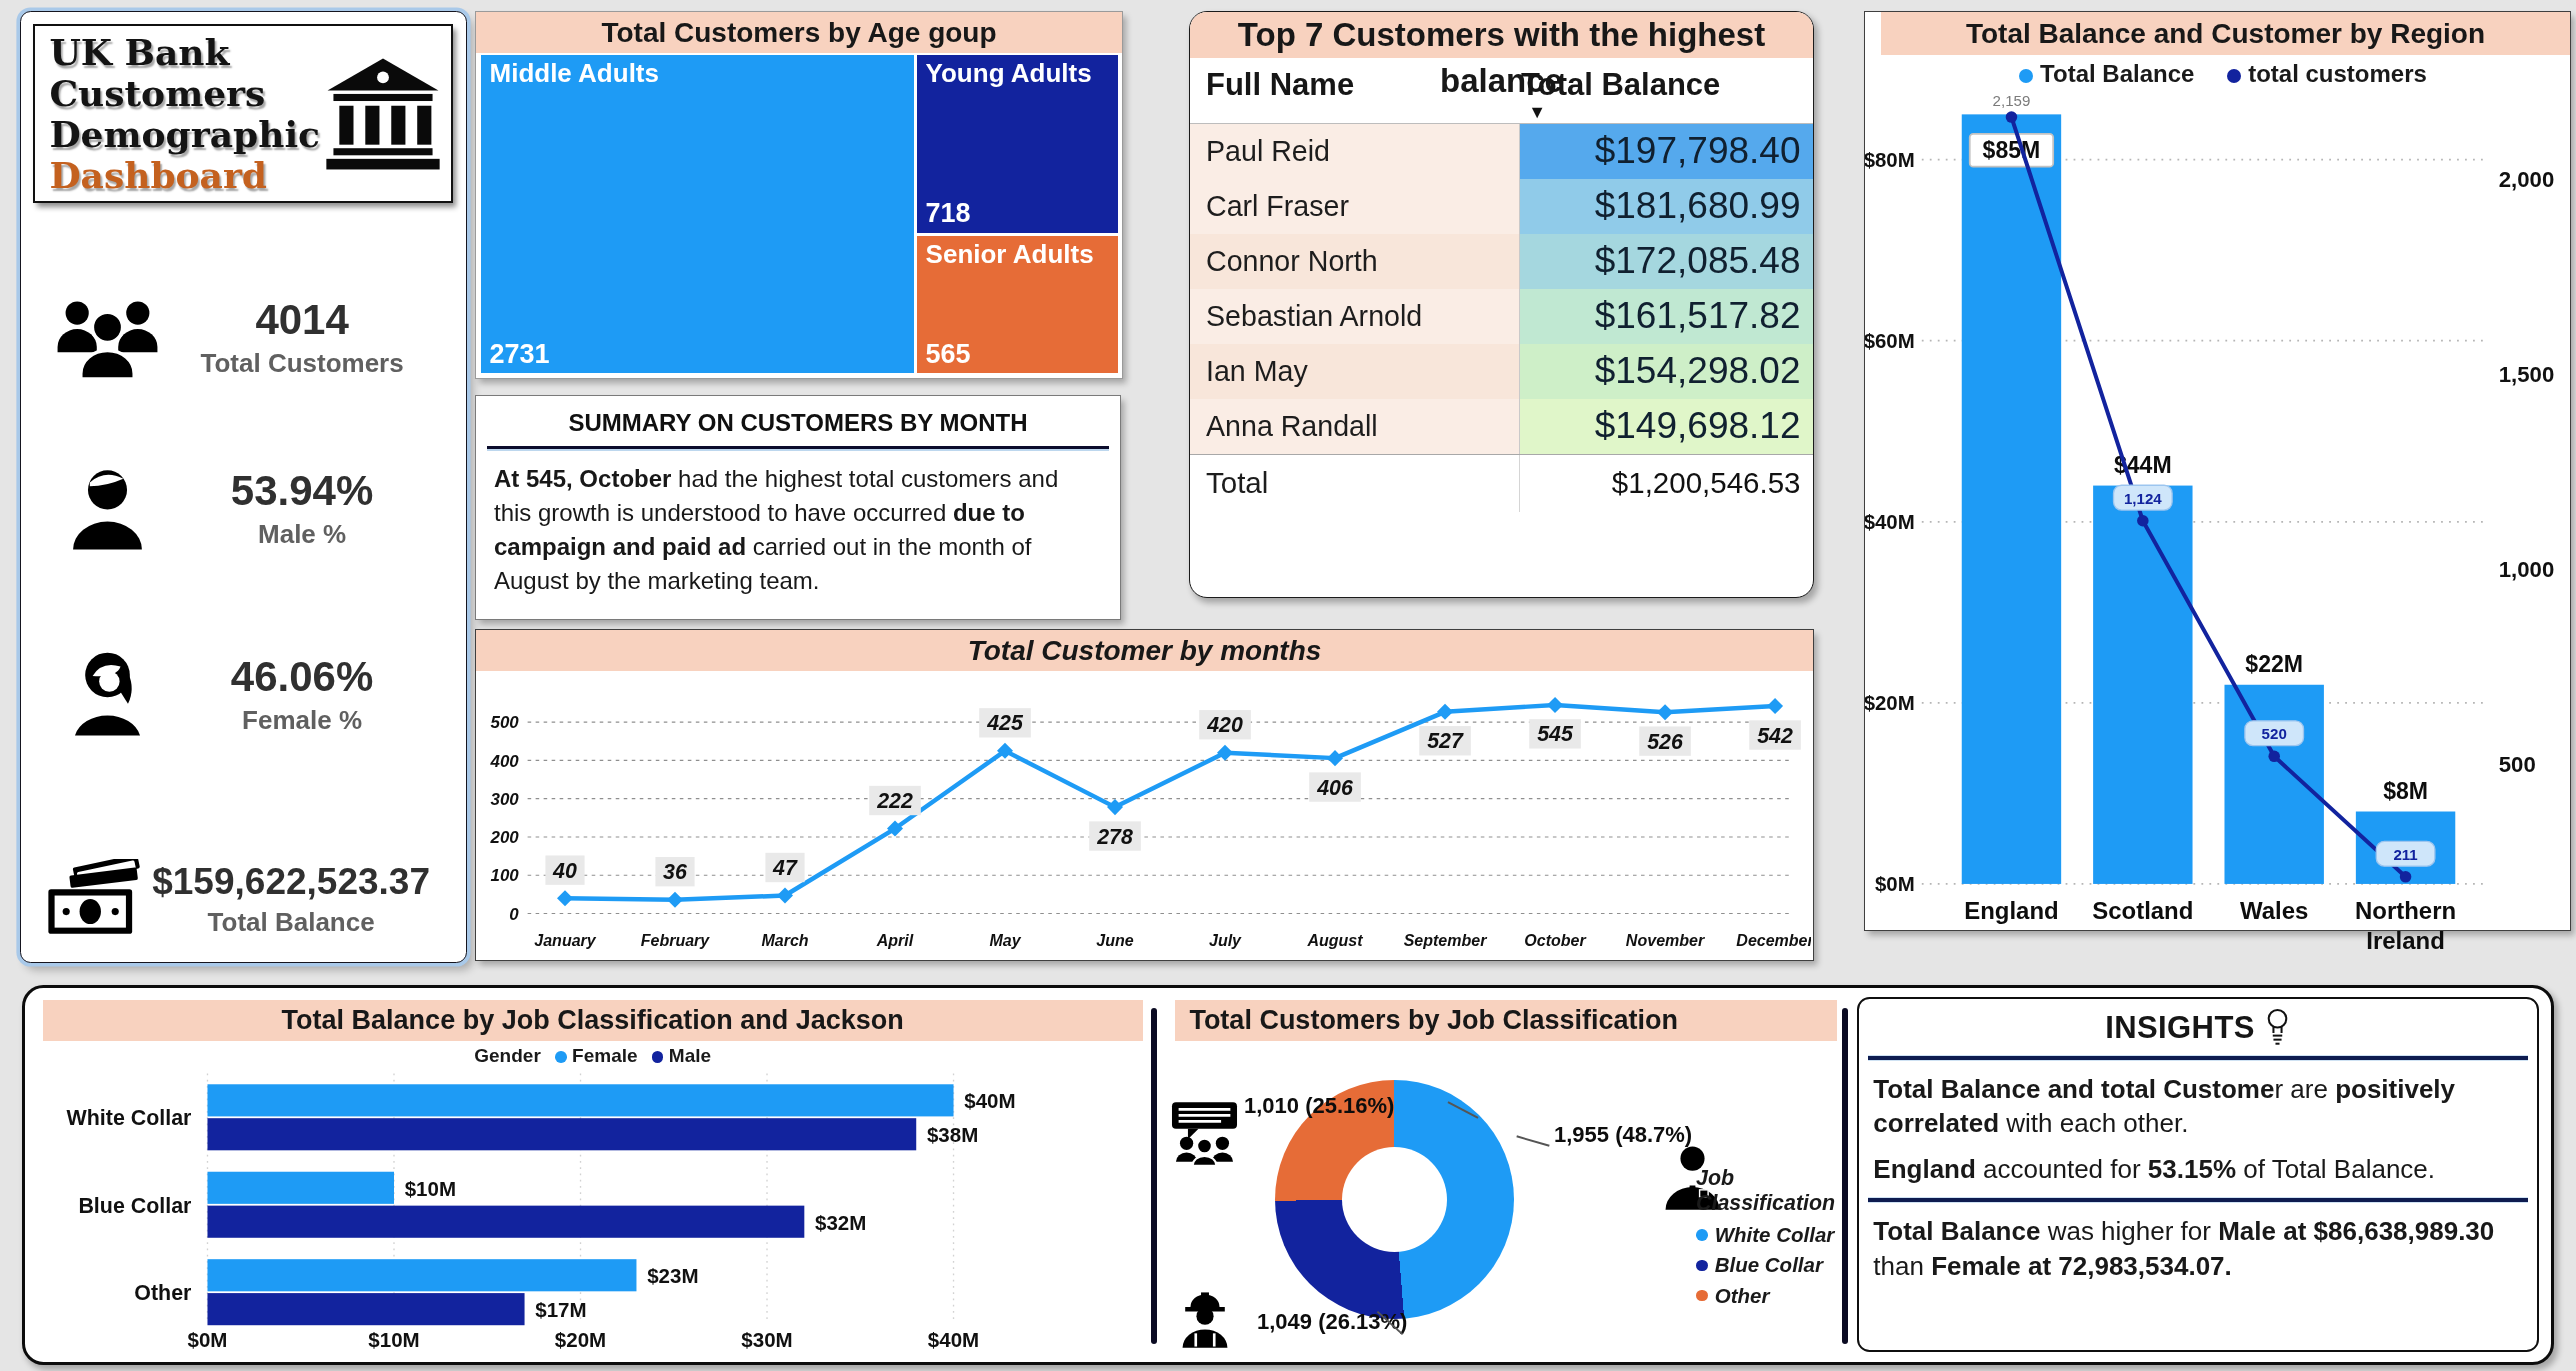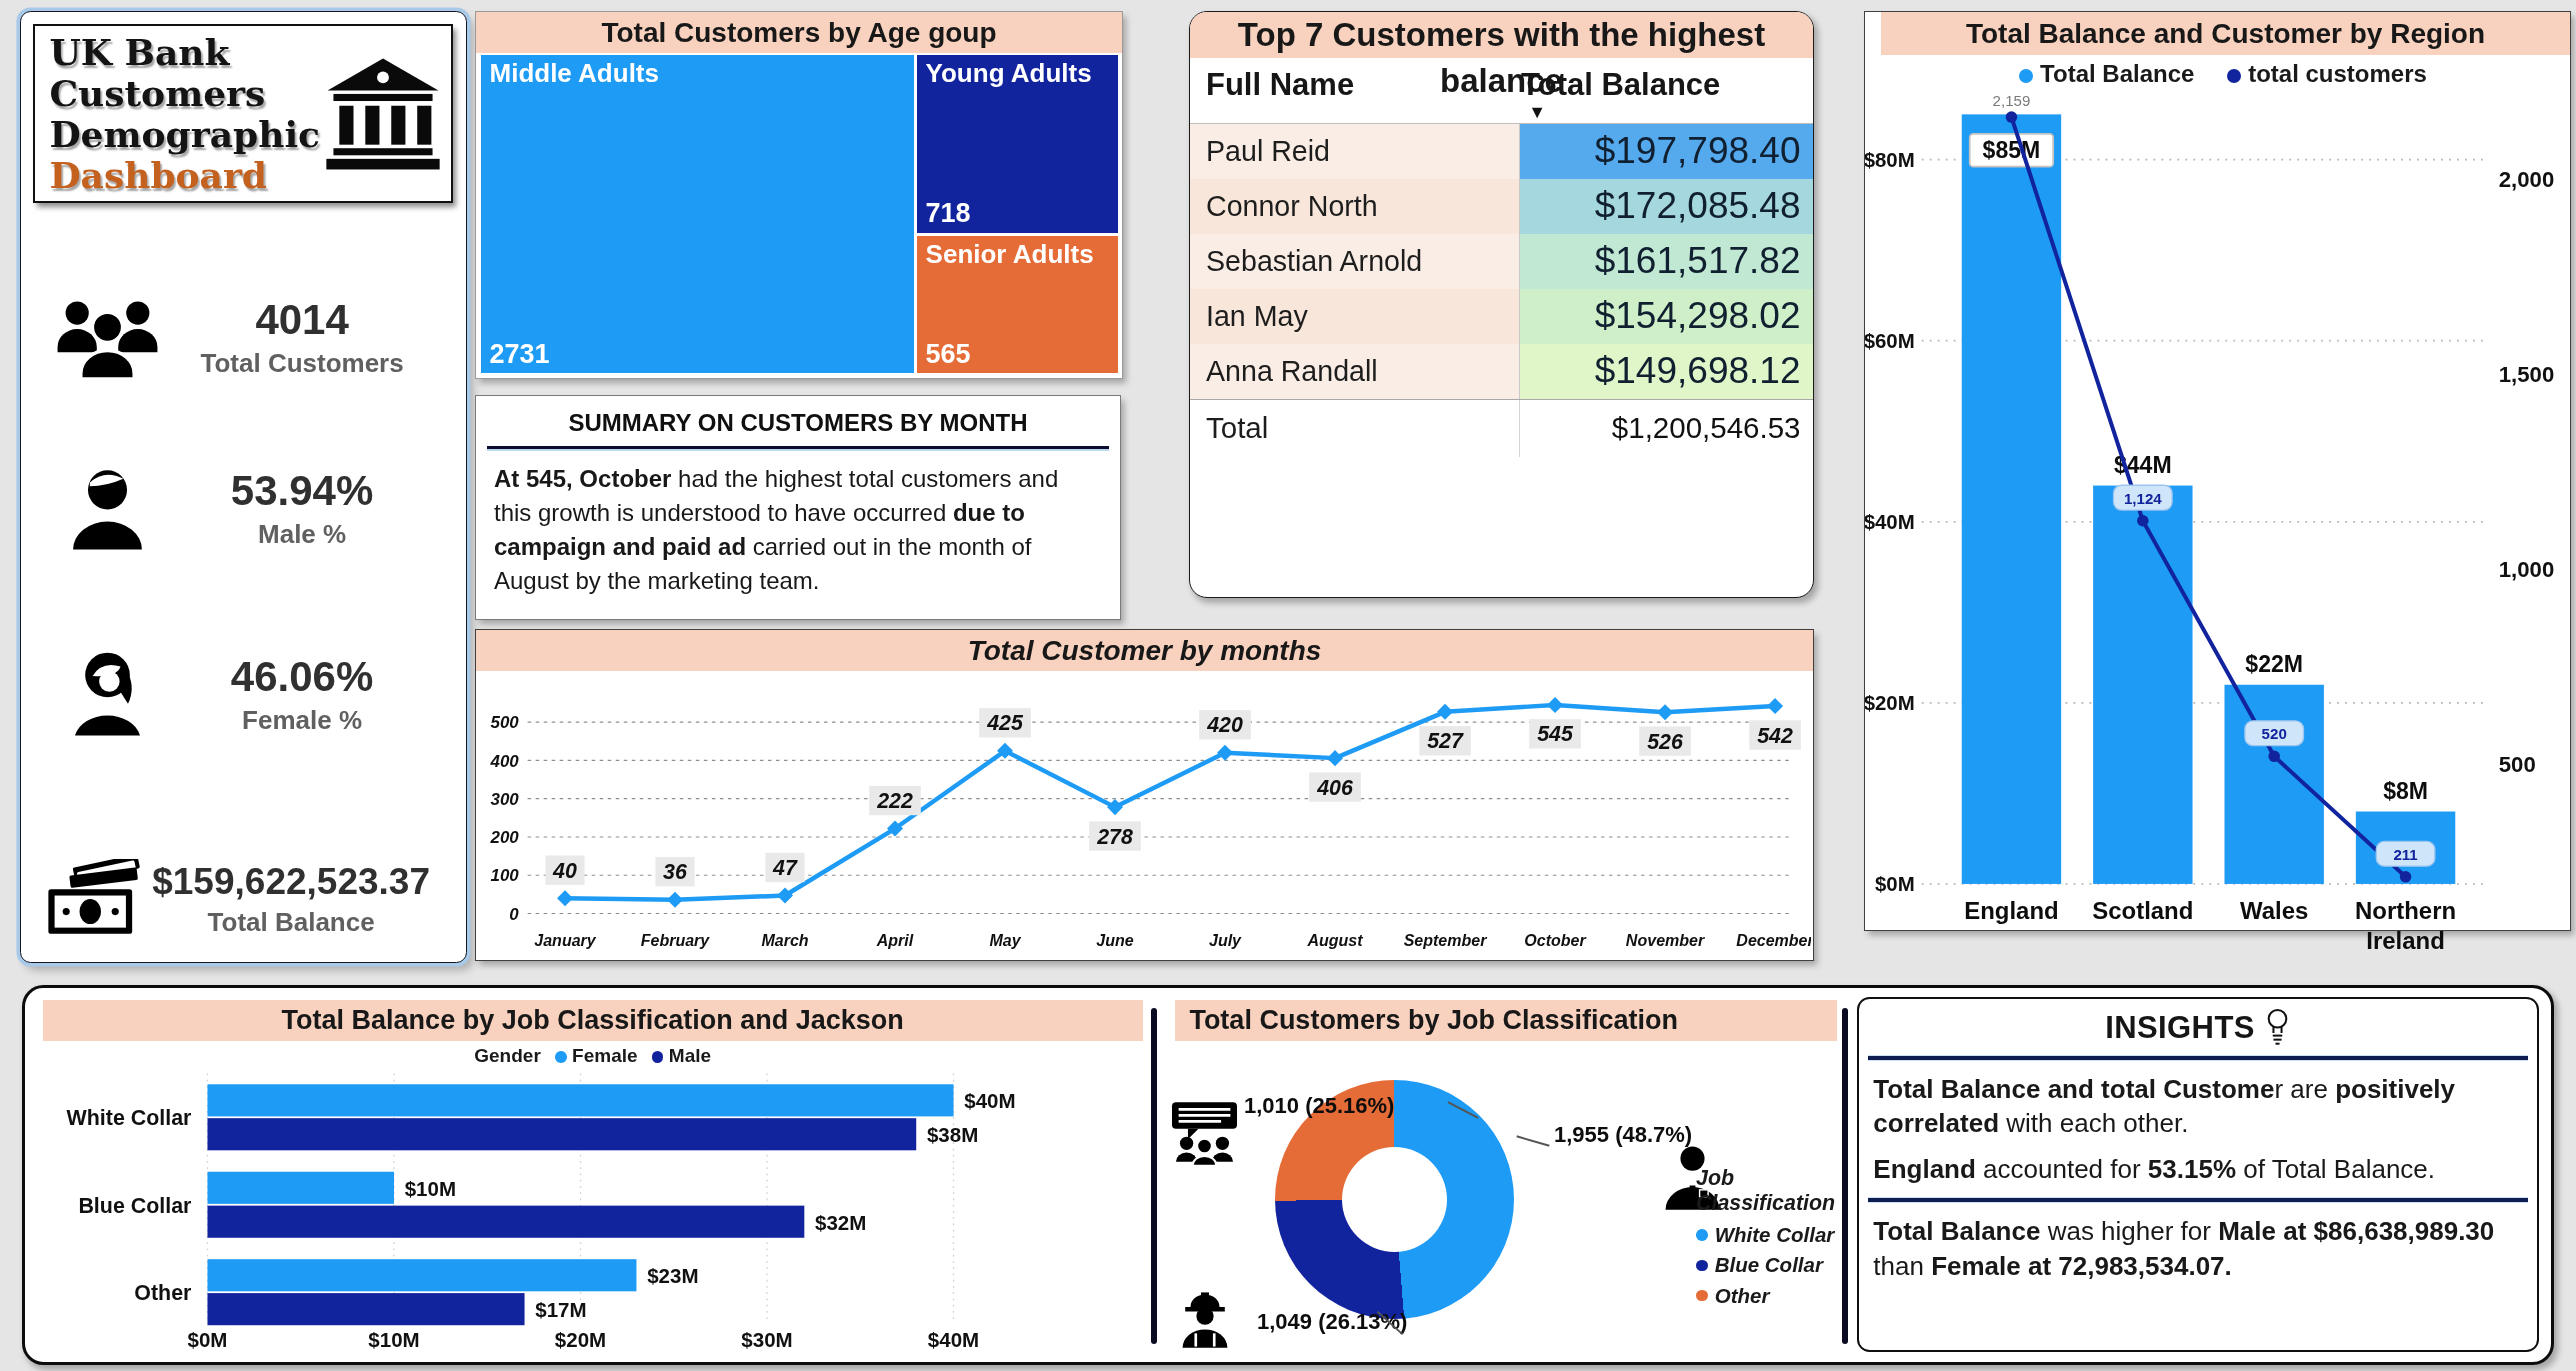--- a/index.html
+++ b/index.html
@@ -222,20 +222,24 @@
       <div class="t7-h">Full Name</div>
       <div class="t7-h">
         <span>Total Balance</span>
         <div class="t7-sort">▼</div>
       </div>
     </div>
     <div id="t7-rows">
         <div class="t7row">
           <div class="t7name" style="background: rgb(250, 237, 229);">Paul Reid</div>
           <div class="t7bal" style="background: rgb(85, 169, 237);">$197,798.40</div>
+        </div>
+        <div class="t7row">
+          <div class="t7name" style="background: rgb(250, 237, 229);">Carl Fraser</div>
+          <div class="t7bal" style="background: rgb(144, 203, 233);">$181,680.99</div>
         </div>
         <div class="t7row">
           <div class="t7name" style="background: rgb(248, 230, 218);">Connor North</div>
           <div class="t7bal" style="background: rgb(165, 215, 223);">$172,085.48</div>
         </div>
         <div class="t7row">
           <div class="t7name" style="background: rgb(250, 237, 229);">Sebastian Arnold</div>
           <div class="t7bal" style="background: rgb(192, 232, 210);">$161,517.82</div>
         </div>
         <div class="t7row">

